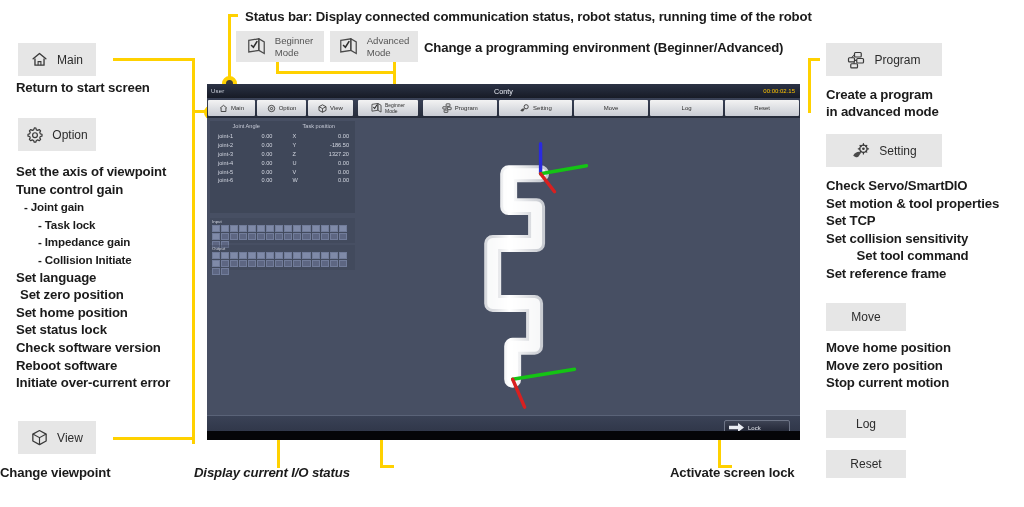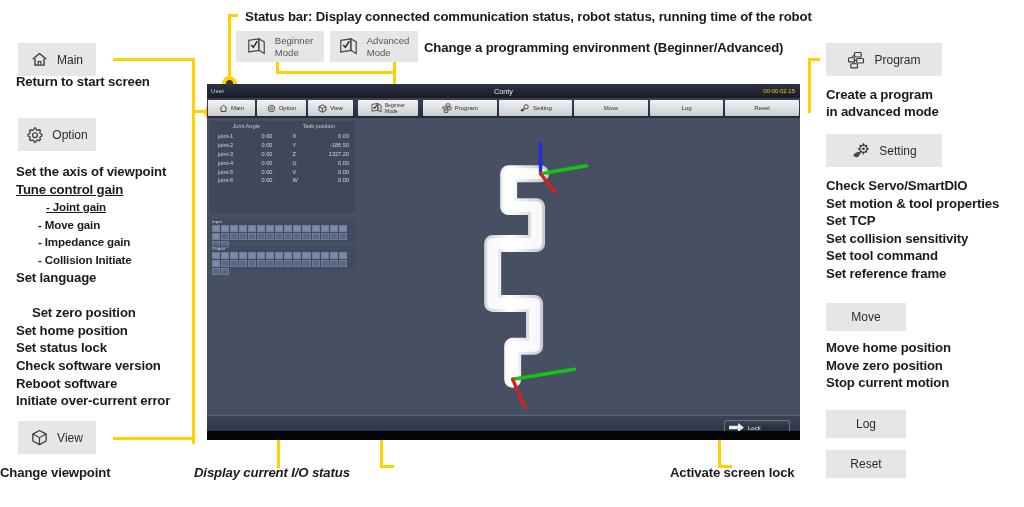--- a/index.html
+++ b/index.html
@@ -230,41 +230,41 @@
   <div class="pill center" style="left:18px;top:43px;width:78px;height:33px;">
     <span class="ico">
       <svg width="17" height="17" viewBox="0 0 24 24">
         <path d="M3 11 L12 3.5 L21 11" fill="none" stroke="#3a3a3a" stroke-width="1.9" stroke-linecap="round" stroke-linejoin="round"></path>
         <path d="M5.6 10.5 L5.6 20 L18.4 20 L18.4 10.5" fill="none" stroke="#3a3a3a" stroke-width="1.9" stroke-linejoin="round"></path>
         <path d="M10 20 L10 15 L14 15 L14 20" fill="none" stroke="#3a3a3a" stroke-width="1.5"></path>
       </svg>
     </span>
     <span class="lbl">Main</span>
   </div>
-  <div class="ann" style="left:16px;top:73px;">Return to start screen</div>
+  <div class="ann" style="left:16px;top:79px;">Return to start screen</div>
 
   <div class="pill center" style="left:18px;top:118px;width:78px;height:33px;">
     <span class="ico">
       <svg width="17" height="17" viewBox="0 0 24 24">
         <path d="M12 2.5 L14 3 L14.6 5.4 L16.6 6.2 L18.7 5 L20.6 6.9 L19.4 9 L20.2 11 L22.6 11.6 L22.6 14.2 L20.2 14.8 L19.4 16.8 L20.6 18.9 L18.7 20.8 L16.6 19.6 L14.6 20.4 L14 22.8 L11.4 22.8 L10.8 20.4 L8.8 19.6 L6.7 20.8 L4.8 18.9 L6 16.8 L5.2 14.8 L2.8 14.2 L2.8 11.6 L5.2 11 L6 9 L4.8 6.9 L6.7 5 L8.8 6.2 L10.8 5.4 Z" fill="none" stroke="#3a3a3a" stroke-width="1.7" stroke-linejoin="round"></path>
         <circle cx="12.7" cy="12.9" r="3.4" fill="none" stroke="#3a3a3a" stroke-width="1.7"></circle>
       </svg>
     </span>
     <span class="lbl">Option</span>
   </div>
 
   <div style="position:absolute;left:16px;top:163px;">
     <div class="ann" style="position:relative;left:0;top:0;">Set the axis of viewpoint</div>
-    <div class="ann" style="position:relative;left:0;top:0;text-decoration:underline;">Tune control gain</div>
-    <div class="ann sub" style="position:relative;left:30px;top:0;text-decoration:underline;">- Joint gain</div>
-    <div class="ann sub" style="position:relative;left:22px;top:0;">- Move gain</div>
+    <div class="ann" style="position:relative;left:0;top:0;">Tune control gain</div>
+    <div class="ann sub" style="position:relative;left:8px;top:0;">- Joint gain</div>
+    <div class="ann sub" style="position:relative;left:22px;top:0;">- Task lock</div>
     <div class="ann sub" style="position:relative;left:22px;top:0;">- Impedance gain</div>
     <div class="ann sub" style="position:relative;left:22px;top:0;">- Collision Initiate</div>
     <div class="ann" style="position:relative;left:0;top:0;">Set language</div>
-    <div class="ann" style="position:relative;left:16px;top:0;margin-top:18px;">Set zero position</div>
+    <div class="ann" style="position:relative;left:4px;top:0;">Set zero position</div>
     <div class="ann" style="position:relative;left:0;top:0;">Set home position</div>
     <div class="ann" style="position:relative;left:0;top:0;">Set status lock</div>
     <div class="ann" style="position:relative;left:0;top:0;">Check software version</div>
     <div class="ann" style="position:relative;left:0;top:0;">Reboot software</div>
     <div class="ann" style="position:relative;left:0;top:0;">Initiate over-current error</div>
   </div>
 
   <div class="pill center" style="left:18px;top:421px;width:78px;height:33px;">
     <span class="ico">
       <svg width="17" height="17" viewBox="0 0 24 24">
@@ -305,21 +305,21 @@
       </svg>
     </span>
     <span class="lbl">Setting</span>
   </div>
 
   <div style="position:absolute;left:826px;top:177px;">
     <div class="ann" style="position:relative;">Check Servo/SmartDIO</div>
     <div class="ann" style="position:relative;">Set motion &amp; tool properties</div>
     <div class="ann" style="position:relative;">Set TCP</div>
     <div class="ann" style="position:relative;">Set collision sensitivity</div>
-    <div class="ann" style="position:relative;">Set tool command</div>
+    <div class="ann" style="position:relative;text-align:center;">Set tool command</div>
     <div class="ann" style="position:relative;">Set reference frame</div>
   </div>
 
   <div class="pill center" style="left:826px;top:303px;width:80px;height:28px;">
     <span class="lbl">Move</span>
   </div>
   <div style="position:absolute;left:826px;top:339px;">
     <div class="ann" style="position:relative;">Move home position</div>
     <div class="ann" style="position:relative;">Move zero position</div>
     <div class="ann" style="position:relative;">Stop current motion</div>

